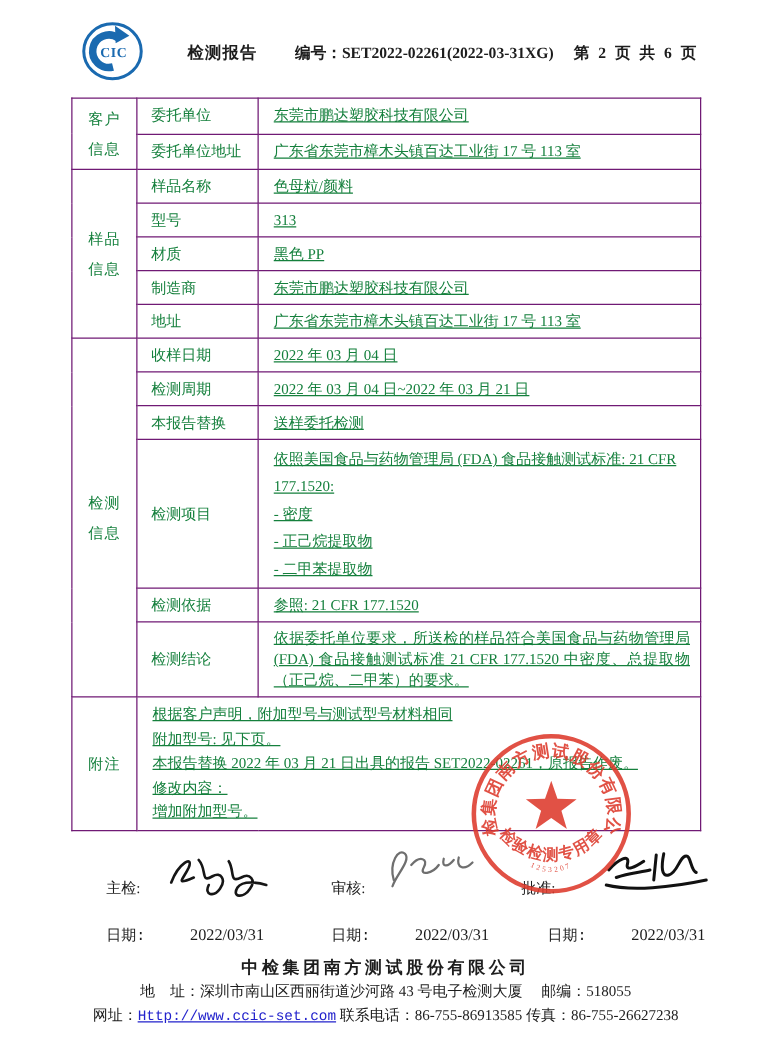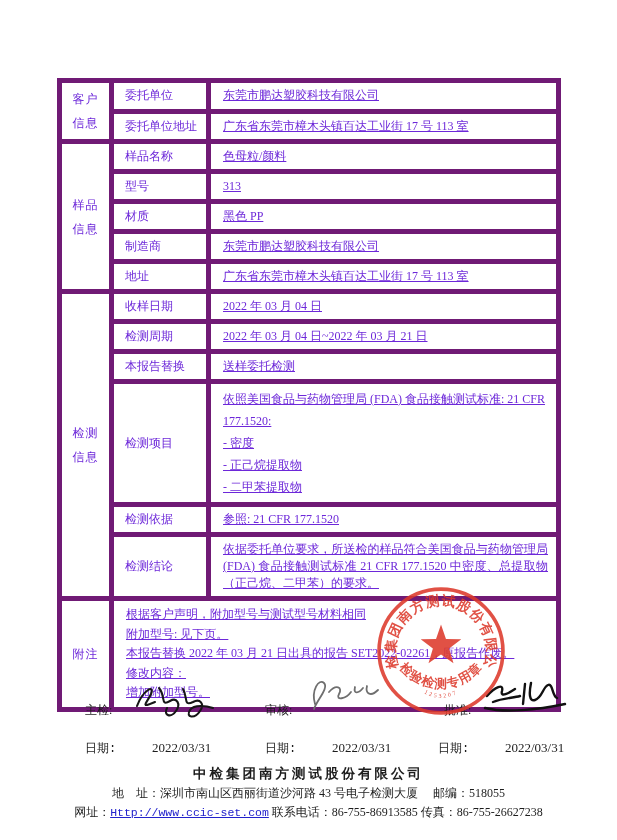--- a/index.html
+++ b/index.html
@@ -24,23 +24,23 @@
   .hdr-page { position: absolute; left: 459px; top: 34px; font-size: 12.5px; font-weight: bold; letter-spacing: 2px; white-space: nowrap; }
 
   
   .info-table {
     position: absolute; left: 57px; top: 78px;
     width: 504px;
     border-collapse: collapse;
     table-layout: fixed;
   }
   .info-table td {
-    border: 5px solid #701a75;
+    border: 1px solid #701a75;
     font-size: 12px;
-    color: #6d28d9;
+    color: #15803d;
     padding: 4px 8px;
     vertical-align: middle;
     background: transparent;
   }
   td.sec {
     width: 52px;
     text-align: center;
     white-space: pre-line;
     line-height: 24px;
     letter-spacing: 1px;
@@ -66,20 +66,34 @@
   .footer { position: absolute; left: 0; top: 764px; width: 617px; text-align: center; }
   .footer-company { font-size: 13.5px; font-weight: bold; letter-spacing: 3px; line-height: 20px; }
   .footer-line { font-size: 12px; line-height: 19px; white-space: nowrap; }
   .footer-link { color: #2222cc; text-decoration: underline; font-family: "Liberation Mono", "DejaVu Sans Mono", monospace; font-size: 11.5px; }
 </style>
 </head>
 <body>
 
 <div class="page">
 
+  <div class="header">
+    <div class="logo-wrap">
+      <svg viewBox="0 0 56 50" width="56" height="50">
+        <ellipse cx="28" cy="25" rx="23" ry="22" fill="#ffffff" stroke="#1a6ab0" stroke-width="2.4"></ellipse>
+        <path d="M32.5,14.3 A13,13 0 1 0 28.4,37.6" fill="none" stroke="#1a6ab0" stroke-width="6"></path>
+        <polygon points="30,4.5 41.5,12.5 30.5,18.5" fill="#1a6ab0"></polygon>
+        <ellipse cx="29" cy="25.5" rx="12" ry="7" fill="#ffffff"></ellipse>
+        <text x="29" y="29.5" text-anchor="middle" font-size="11" font-weight="bold" font-family="'Liberation Serif','DejaVu Serif',serif" fill="#1a6ab0" letter-spacing="0.5">CIC</text>
+      </svg>
+    </div>
+    <div class="hdr-title">检测报告</div>
+    <div class="hdr-no"><span>编号：</span><span>SET2022-02261(2022-03-31XG)</span></div>
+    <div class="hdr-page">第 2 页 共 6 页</div>
+  </div>
 
   <table class="info-table">
     <colgroup>
         <col style="width:52px">
         <col style="width:97px">
         <col>
       </colgroup>
 
     <tbody>
         <tr class="row-h">
@@ -158,21 +172,21 @@
         <div>修改内容：</div>
         <div>增加附加型号。</div>
       </td>
     </tr>
   </tbody>
     </table>
 
   <div class="sig-block">
     <span class="sig-role" style="left:28px">主检:</span>
     <span class="sig-role" style="left:208px">审核:</span>
-    <span class="sig-role" style="left:387px">批准:</span>
+    <span class="sig-role" style="left:360px">批准:</span>
 
     <svg class="sig-svg" style="left:72px; top:6px" width="92" height="48" viewBox="0 0 92 48">
       <path d="M8,30 C14,14 26,8 22,18 C18,27 10,33 26,26 M30,12 C37,20 31,31 41,25 C48,21 52,28 47,35 C42,42 34,40 38,32 M54,13 C59,21 54,31 64,26 C71,22 76,28 71,35 C66,43 56,42 61,34 C65,28 78,30 84,32" fill="none" stroke="#161616" stroke-width="2.1" stroke-linecap="round"></path>
     </svg>
     <svg class="sig-svg" style="left:244px; top:0px" width="84" height="50" viewBox="0 0 84 50">
       <path d="M14,34 C10,20 18,8 23,13 C28,18 16,30 13,39 M28,22 C35,14 42,17 38,24 C34,31 45,29 50,22 M54,17 C52,25 58,23 62,18 M66,16 C64,24 70,27 77,20" fill="none" stroke="#6f6f6f" stroke-width="1.8" stroke-linecap="round"></path>
     </svg>
     <svg class="sig-svg" style="left:424px; top:4px" width="88" height="50" viewBox="0 0 88 50">
       <path d="M6,22 C14,13 23,9 21,17 C19,24 28,19 34,15 M12,28 C22,24 32,24 39,22 M44,10 L42,30 M50,9 C48,19 48,28 54,26 C61,24 62,13 67,11 C72,9 71,22 76,24 M4,34 C24,39 56,36 84,30" fill="none" stroke="#111111" stroke-width="2.4" stroke-linecap="round"></path>
     </svg>

